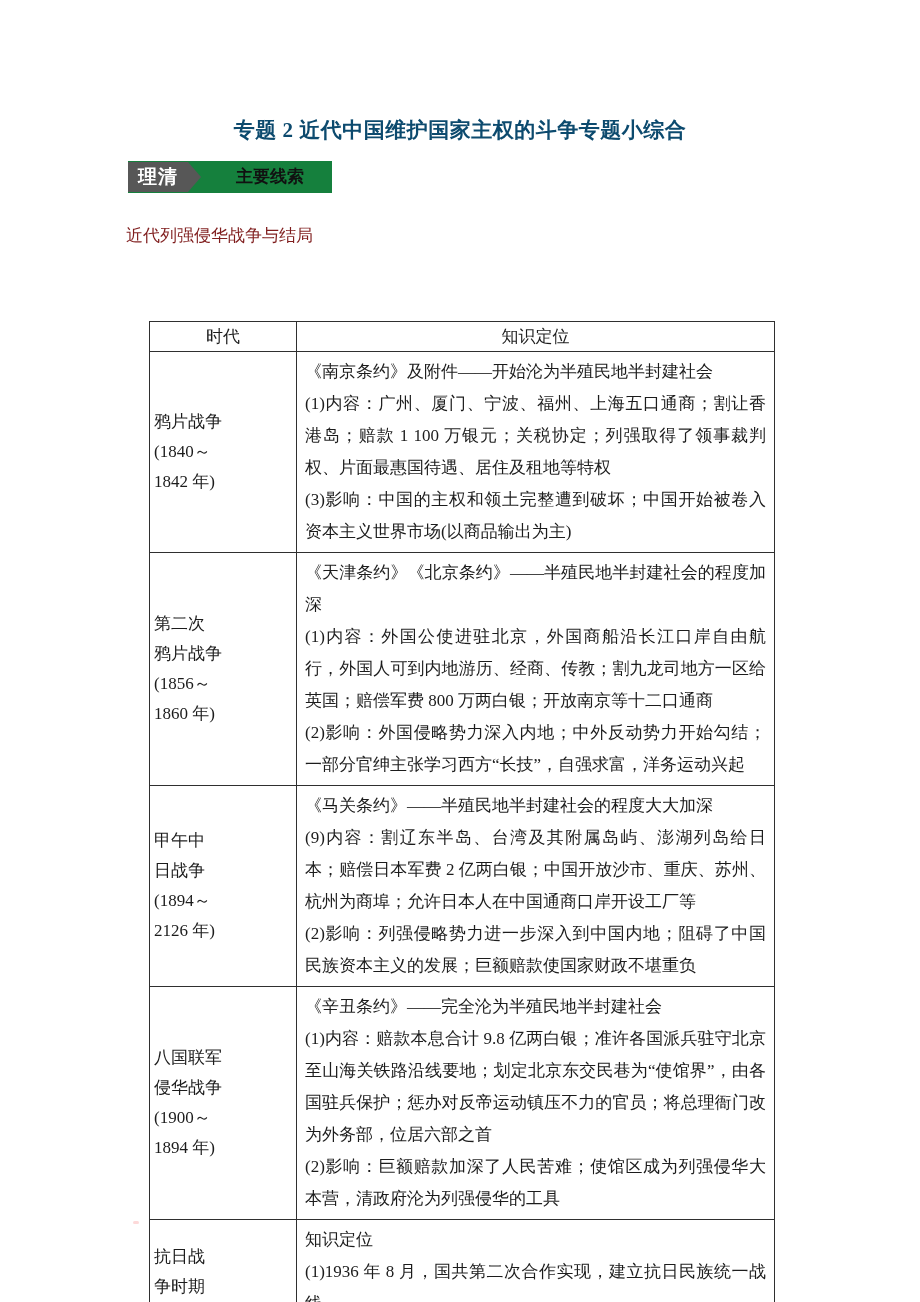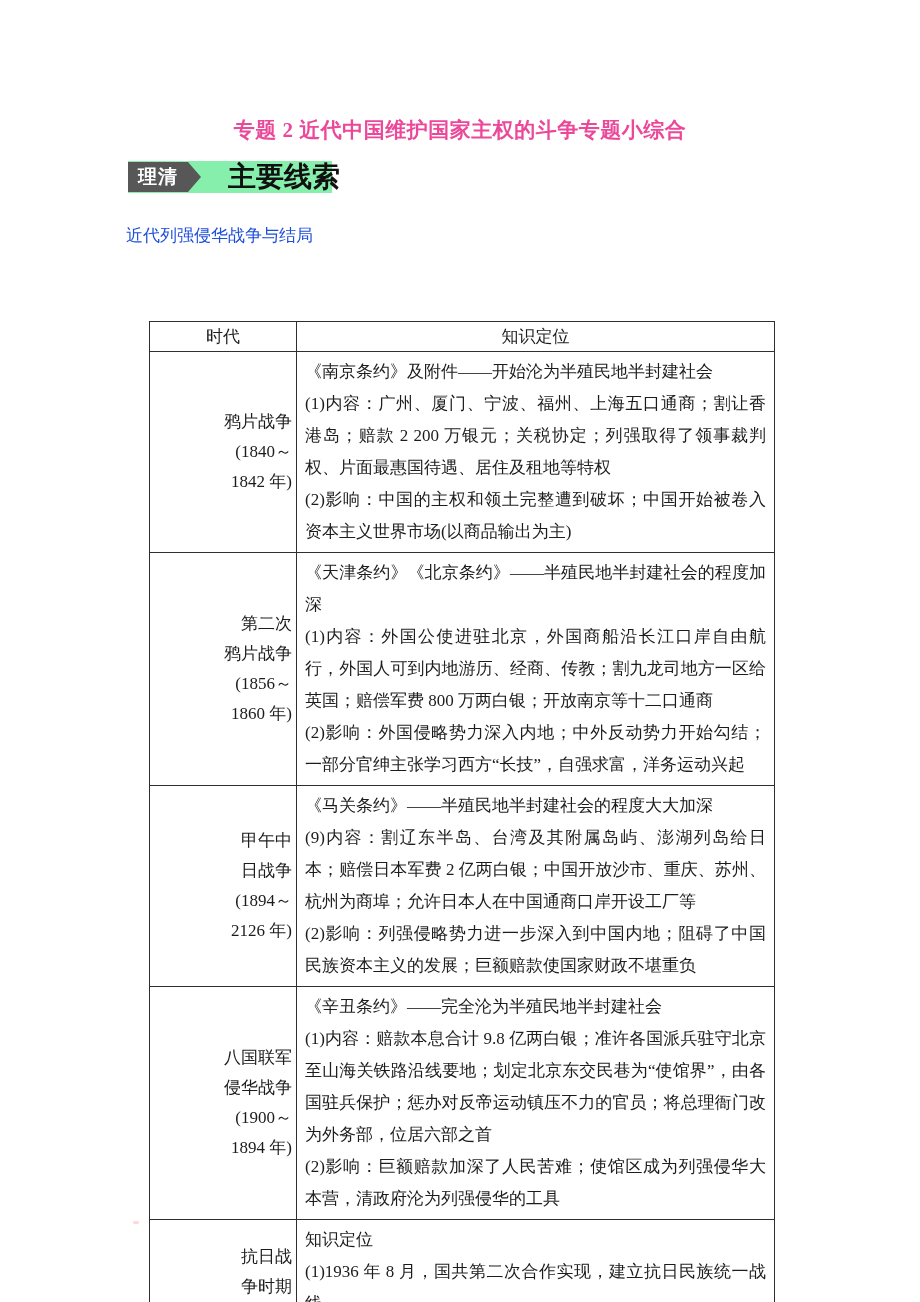--- a/index.html
+++ b/index.html
@@ -12,29 +12,29 @@
     font-family:"Liberation Serif","DejaVu Serif",serif;
     color:#1c1c1c;
     overflow:hidden;
   }
   .title {
     position:absolute;
     left:0; right:0; top:116px;
     text-align:center;
     font-size:21px;
     font-weight:bold;
-    color:#ec4899;
+    color:#0c4a6e;
     letter-spacing:0.5px;
     white-space:nowrap;
   }
   .banner {
     position:absolute;
     left:128px; top:161px;
     width:204px; height:32px;
-    background:#86efac;
+    background:#15803d;
   }
   .banner-tag {
     position:absolute;
     left:0; top:1px;
     width:60px; height:30px;
     background:#575757;
     color:#ffffff;
     font-weight:bold;
     font-size:19px;
     display:flex;
@@ -45,33 +45,33 @@
   .banner-arrow {
     position:absolute;
     left:60px; top:1px;
     width:0; height:0;
     border-top:15px solid transparent;
     border-bottom:15px solid transparent;
     border-left:13px solid #575757;
   }
   .banner-label {
     position:absolute;
-    left:100px; top:0;
+    left:108px; top:0;
     height:32px;
     line-height:32px;
     font-weight:bold;
-    font-size:28px;
+    font-size:17px;
     color:#111111;
     white-space:nowrap;
   }
   .section-heading {
     position:absolute;
     left:126px; top:224px;
     font-size:17px;
-    color:#1d4ed8;
+    color:#7f1d1d;
   }
   table.kt {
     position:absolute;
     left:149px; top:301px;
     width:625px;
     border-collapse:collapse;
     table-layout:fixed;
     font-size:17px;
     margin-top:20px;
   }
@@ -81,21 +81,21 @@
   }
   col.c1 { width:147px; }
   col.c2 { width:478px; }
   tr.hdr td {
     height:30px;
     text-align:center;
     line-height:29px;
     padding:0;
   }
   td.era {
-    text-align:right;
+    text-align:left;
     white-space:pre-line;
     line-height:30px;
     padding:0 4px;
   }
   td.kp {
     padding:4px 8px;
     line-height:32px;
     text-align:justify;
   }
   td.kp p { margin:0; }
@@ -132,22 +132,22 @@
         <td>时代</td>
         <td>知识定位</td>
       </tr>
 
       <tr>
         <td class="era">鸦片战争
 (1840～
 1842 年)</td>
         <td class="kp">
           <p>《南京条约》及附件——开始沦为半殖民地半封建社会</p>
-          <p>(1)内容：广州、厦门、宁波、福州、上海五口通商；割让香港岛；赔款 2 200 万银元；关税协定；列强取得了领事裁判权、片面最惠国待遇、居住及租地等特权</p>
-          <p>(2)影响：中国的主权和领土完整遭到破坏；中国开始被卷入资本主义世界市场(以商品输出为主)</p>
+          <p>(1)内容：广州、厦门、宁波、福州、上海五口通商；割让香港岛；赔款 1 100 万银元；关税协定；列强取得了领事裁判权、片面最惠国待遇、居住及租地等特权</p>
+          <p>(3)影响：中国的主权和领土完整遭到破坏；中国开始被卷入资本主义世界市场(以商品输出为主)</p>
         </td>
       </tr>
 
       <tr>
         <td class="era">第二次
 鸦片战争
 (1856～
 1860 年)</td>
         <td class="kp">
           <p>《天津条约》《北京条约》——半殖民地半封建社会的程度加深</p>

